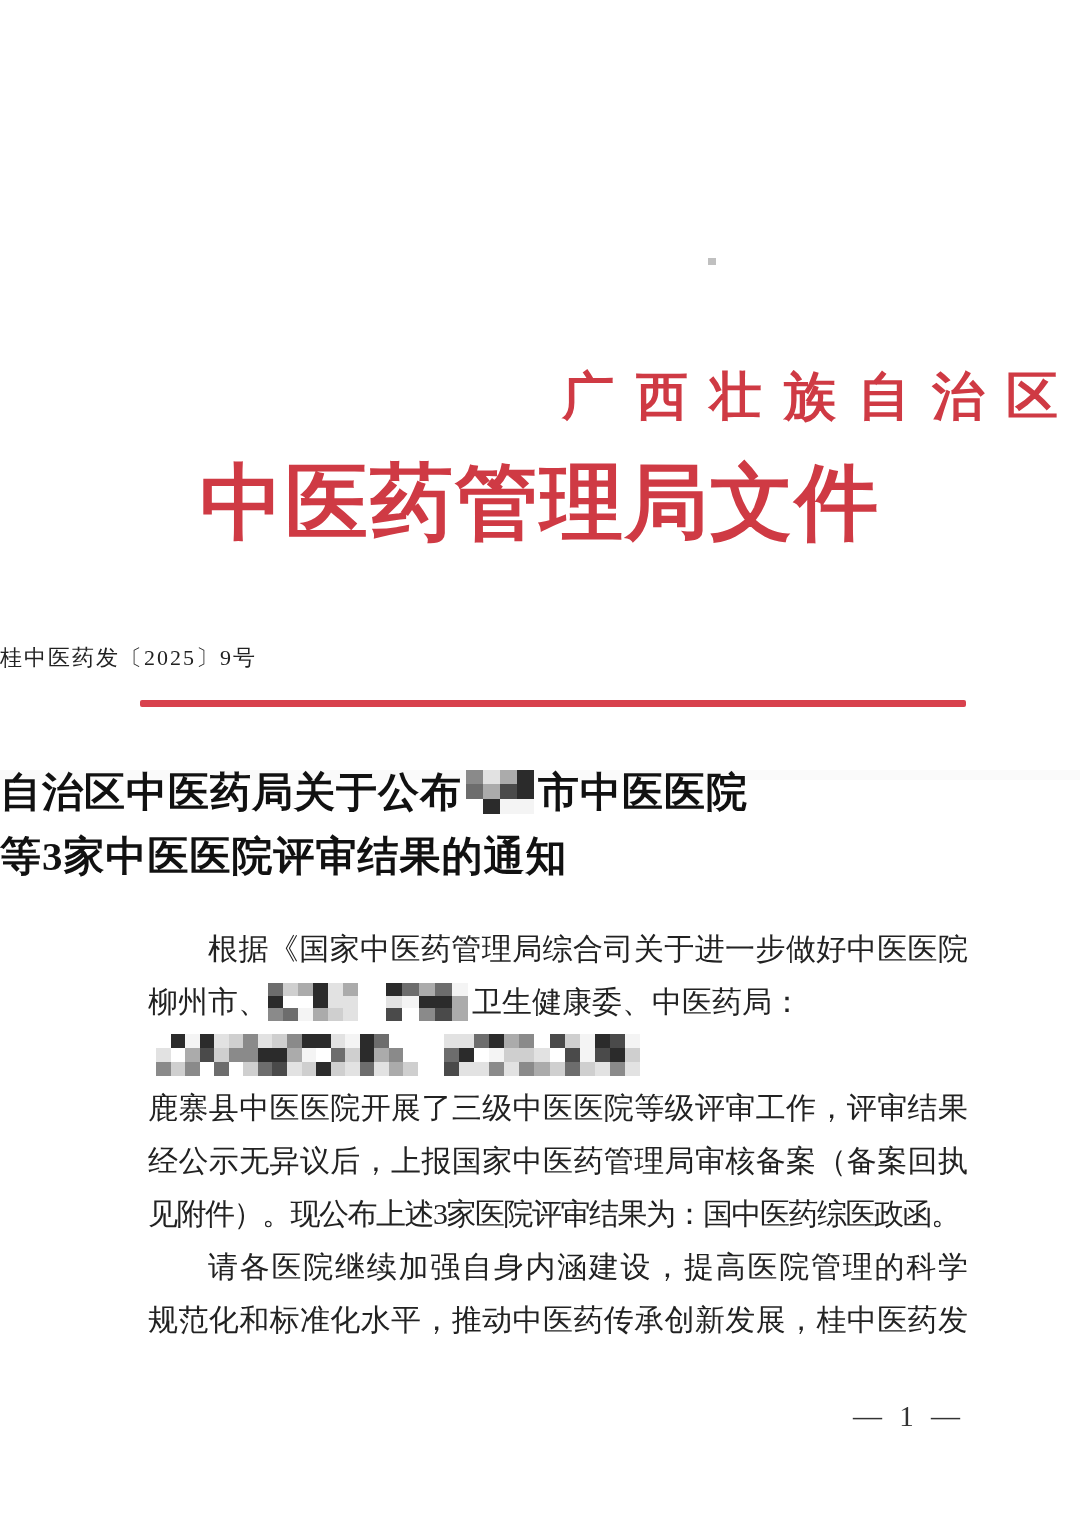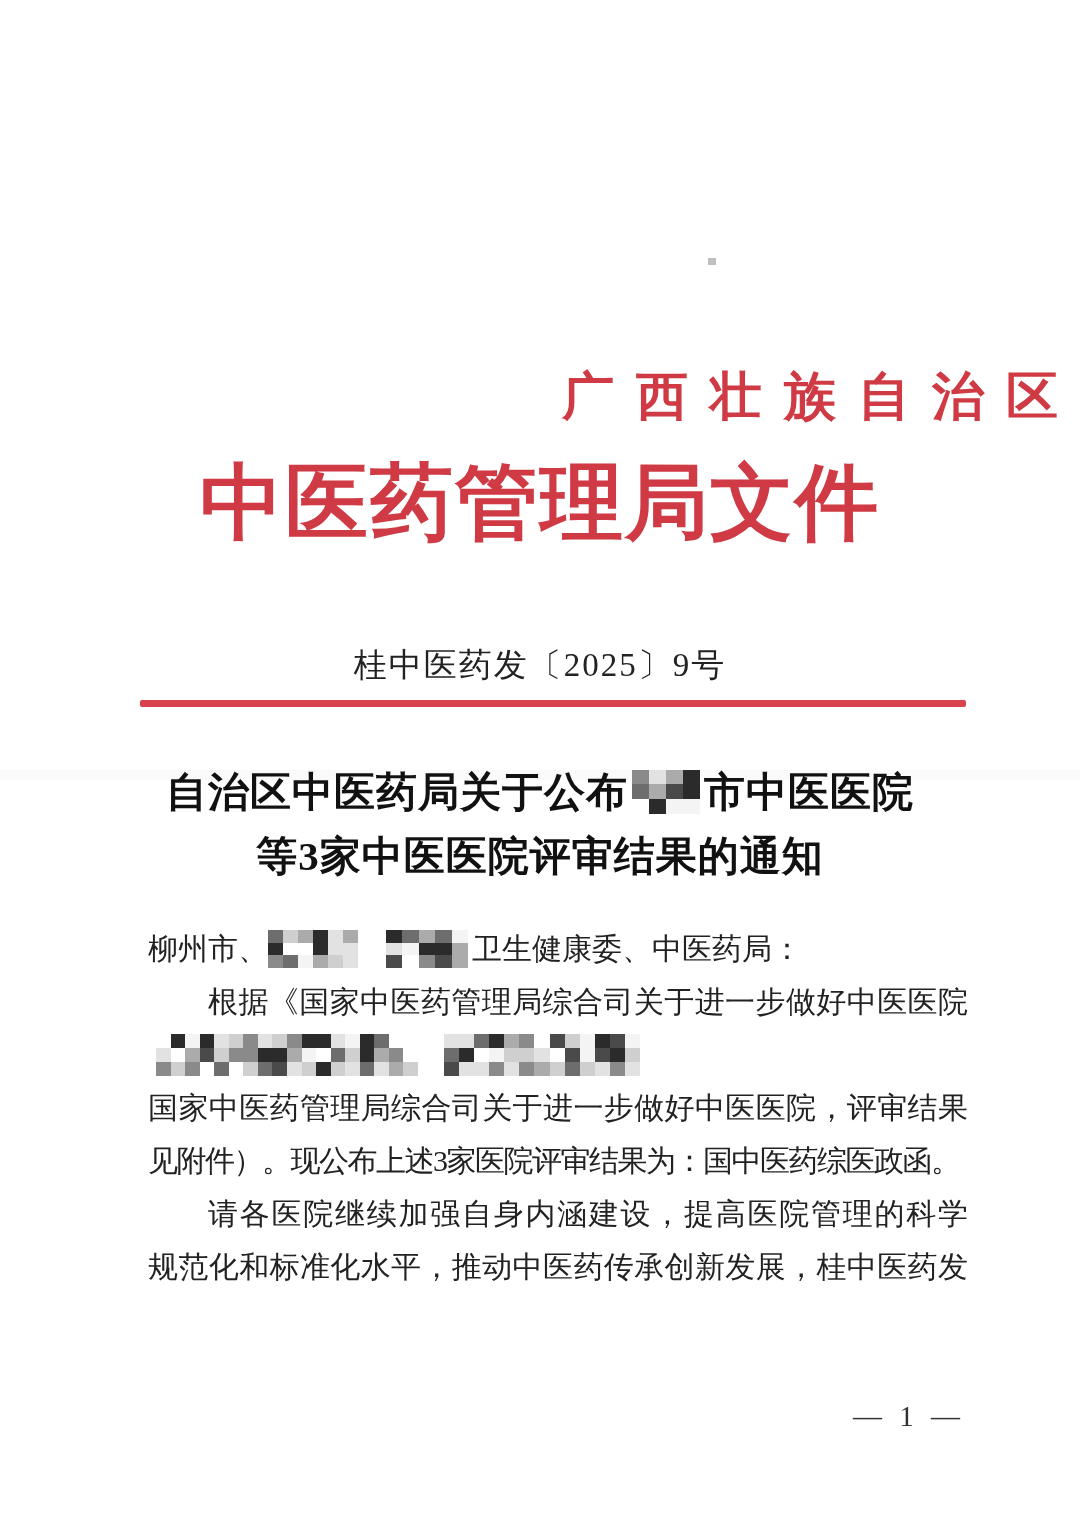--- a/index.html
+++ b/index.html
@@ -37,33 +37,33 @@
   .org-line{
     position:absolute;top:448px;left:0;width:100%;
     text-align:center;
     font-size:83px;font-weight:900;
     color:var(--red);
     letter-spacing:2px;
     white-space:nowrap;
   }
   .doc-number{
     position:absolute;top:643px;left:0;width:100%;
-    text-align:center;
-    font-size:33px;color:var(--ink);
+    text-align:left;
+    font-size:22px;color:var(--ink);
     letter-spacing:2px;white-space:nowrap;
   }
   .red-rule{
     position:absolute;top:700px;left:140px;
     width:826px;height:7px;
     background:var(--rule-red);
     border-radius:2px;
   }
   .doc-title{
     position:absolute;top:760px;left:0;width:100%;
-    text-align:center;color:var(--title-ink);
+    color:var(--title-ink);
     font-size:41px;font-weight:700;line-height:64px;
     letter-spacing:1px;white-space:nowrap;
   }
   .body-text{
     position:absolute;left:148px;top:922px;width:820px;
     font-size:30px;color:var(--ink);
   }
   .line{
     height:53px;line-height:53px;
     white-space:nowrap;
@@ -123,20 +123,22 @@
           <i style="background: rgb(255, 255, 255);"></i>
           <i style="background: rgb(43, 43, 43);"></i>
           <i style="background: rgb(244, 244, 244);"></i>
           <i style="background: rgb(244, 244, 244);"></i>
         </span><span>市中医医院</span></div>
     <div>等3家中医医院评审结果的通知</div>
   </div>
 
   <div class="body-text">
 
+    <div class="line justify indent">根据《国家中医药管理局综合司关于进一步做好中医医院</div>
+
     <div class="line"><span>柳州市、</span><span class="mosaic m-sal1" style="grid-template-columns: repeat(6, 1fr); grid-template-rows: repeat(3, 1fr);">
           <i style="background: rgb(109, 109, 109);"></i>
           <i style="background: rgb(207, 207, 207);"></i>
           <i style="background: rgb(171, 171, 171);"></i>
           <i style="background: rgb(43, 43, 43);"></i>
           <i style="background: rgb(226, 226, 226);"></i>
           <i style="background: rgb(171, 171, 171);"></i>
           <i style="background: rgb(43, 43, 43);"></i>
           <i style="background: rgb(255, 255, 255);"></i>
           <i style="background: rgb(255, 255, 255);"></i>
@@ -160,22 +162,20 @@
           <i style="background: rgb(43, 43, 43);"></i>
           <i style="background: rgb(43, 43, 43);"></i>
           <i style="background: rgb(171, 171, 171);"></i>
           <i style="background: rgb(74, 74, 74);"></i>
           <i style="background: rgb(255, 255, 255);"></i>
           <i style="background: rgb(138, 138, 138);"></i>
           <i style="background: rgb(74, 74, 74);"></i>
           <i style="background: rgb(171, 171, 171);"></i>
         </span><span>卫生健康委、中医药局：</span></div>
 
-    <div class="line justify indent">根据《国家中医药管理局综合司关于进一步做好中医医院</div>
-
 
     <div class="line"><span class="mosaic m-l4a" style="grid-template-columns: repeat(18, 1fr); grid-template-rows: repeat(3, 1fr);">
           <i style="background: rgb(255, 255, 255);"></i>
           <i style="background: rgb(43, 43, 43);"></i>
           <i style="background: rgb(244, 244, 244);"></i>
           <i style="background: rgb(43, 43, 43);"></i>
           <i style="background: rgb(226, 226, 226);"></i>
           <i style="background: rgb(207, 207, 207);"></i>
           <i style="background: rgb(138, 138, 138);"></i>
           <i style="background: rgb(226, 226, 226);"></i>
@@ -260,22 +260,23 @@
           <i style="background: rgb(138, 138, 138);"></i>
           <i style="background: rgb(171, 171, 171);"></i>
           <i style="background: rgb(207, 207, 207);"></i>
           <i style="background: rgb(109, 109, 109);"></i>
           <i style="background: rgb(207, 207, 207);"></i>
           <i style="background: rgb(226, 226, 226);"></i>
           <i style="background: rgb(138, 138, 138);"></i>
           <i style="background: rgb(226, 226, 226);"></i>
         </span></div>
 
-    <div class="line justify">国家中医药管理局综合司关于进一步做好中医医院，评审结果</div>
-
+    <div class="line justify">鹿寨县中医医院开展了三级中医医院等级评审工作，评审结果</div>
+
+    <div class="line justify">经公示无异议后，上报国家中医药管理局审核备案（备案回执</div>
 
     <div class="line tight">见附件）。现公布上述3家医院评审结果为：国中医药综医政函。</div>
 
     <div class="line justify indent">请各医院继续加强自身内涵建设，提高医院管理的科学化、</div>
 
     <div class="line justify">规范化和标准化水平，推动中医药传承创新发展，桂中医药发</div>
 
   </div>
 
   <div class="page-number">— 1 —</div>

